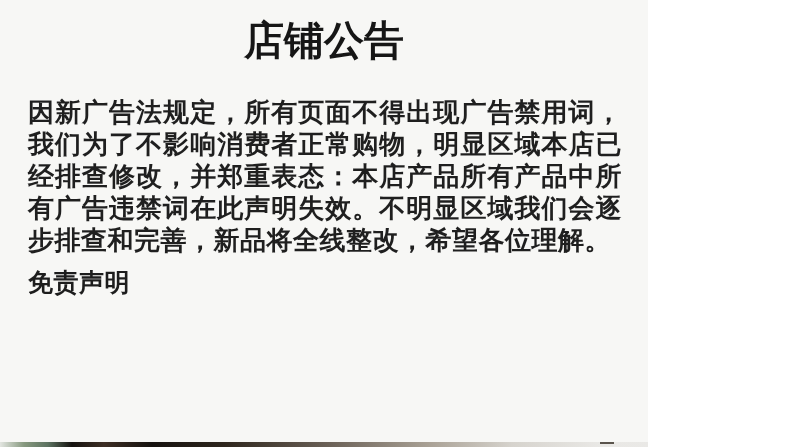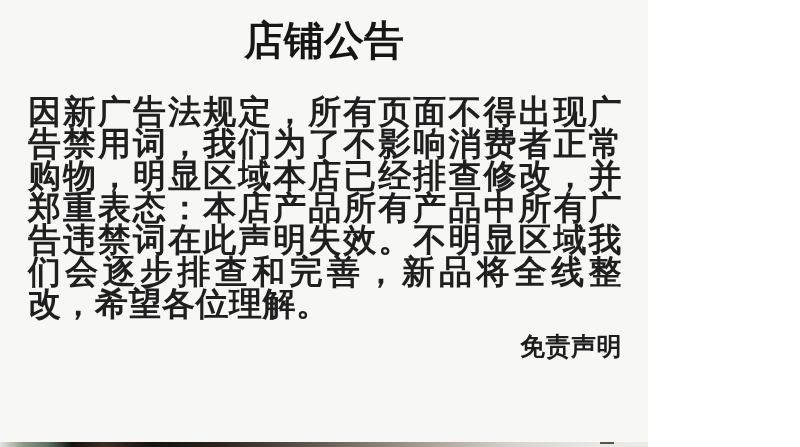--- a/index.html
+++ b/index.html
@@ -17,40 +17,40 @@
     margin: 0;
     padding-top: 14px;
     height: 52px;
     line-height: 52px;
     text-align: center;
     font-size: 40px;
     font-weight: 700;
     color: #161616;
   }
   .body-text {
-    font-size: 33px;
+    font-size: 26px;
     line-height: 32px;
     font-weight: 700;
     letter-spacing: 0.5px;
     text-align: justify;
     text-justify: inter-character;
     color: #1f1f1f;
   }
   .announcement-paragraph {
     margin: 30px 26px 0 28px;
   }
   .disclaimer-block {
     margin: 10px 26px 0 28px;
   }
   .disclaimer-heading {
     font-size: 25px;
     line-height: 32px;
     font-weight: 700;
     letter-spacing: 0.5px;
-    text-align: right;
+    text-align: left;
     margin: 0 0 2px 0;
   }
   .disclaimer-paragraph {
     margin: 0;
   }
   .next-image-strip {
     position: absolute;
     left: 0;
     bottom: 0;
     width: 800px;

